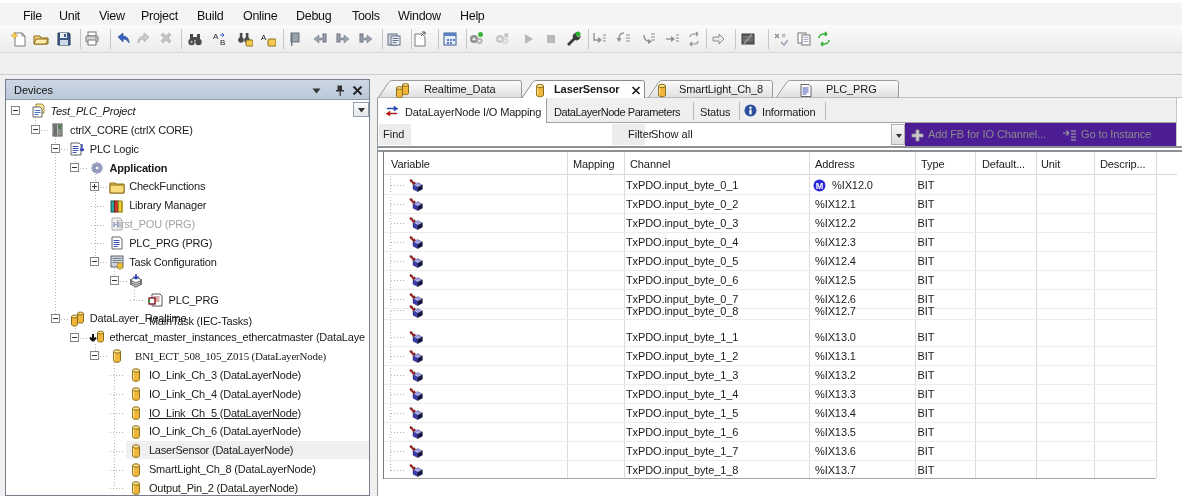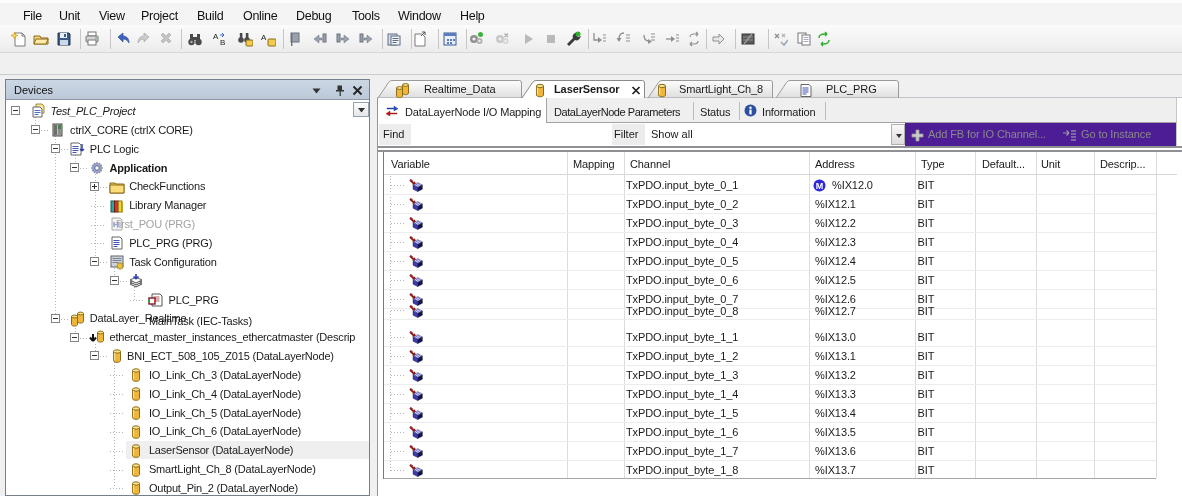--- a/index.html
+++ b/index.html
@@ -418,48 +418,48 @@
       </svg>
 <span class="ttx" style="left:84.8px;">DataLayer_Realtime</span>
 </div>
 <div class="trow" style="top:228.20px">
 <span class="exp" style="left:65.3px;top:4.4px">
         <i></i>
       </span>
 <svg class="tic" style="left:84.0px;top:1.4px" width="16" height="16">
         <use href="#s-arrcyl"></use>
       </svg>
-<span class="ttx" style="left:104.5px;">ethercat_master_instances_ethercatmaster (Descrip</span>
+<span class="ttx" style="left:104.5px;">ethercat_master_instances_ethercatmaster (DataLaye</span>
 </div>
 <div class="trow" style="top:247.05px">
 <span class="exp" style="left:85.0px;top:4.4px">
         <i></i>
       </span>
 <svg class="tic" style="left:103.7px;top:1.4px" width="16" height="16">
         <use href="#s-cyl"></use>
       </svg>
-<span class="ttx" style="left:122px;">BNI_ECT_508_105_Z015 (DataLayerNode)</span>
+<span class="ttx" style="left:130px;font-family:Liberation Serif, serif;">BNI_ECT_508_105_Z015 (DataLayerNode)</span>
 </div>
 <div class="trow" style="top:265.90px">
 <svg class="tic" style="left:123.4px;top:1.4px" width="16" height="16">
         <use href="#s-cyl"></use>
       </svg>
 <span class="ttx" style="left:143.9px;">IO_Link_Ch_3 (DataLayerNode)</span>
 </div>
 <div class="trow" style="top:284.75px">
 <svg class="tic" style="left:123.4px;top:1.4px" width="16" height="16">
         <use href="#s-cyl"></use>
       </svg>
 <span class="ttx" style="left:143.9px;">IO_Link_Ch_4 (DataLayerNode)</span>
 </div>
 <div class="trow" style="top:303.60px">
 <svg class="tic" style="left:123.4px;top:1.4px" width="16" height="16">
         <use href="#s-cyl"></use>
       </svg>
-<span class="ttx" style="left:143.9px;">IO_Link_Ch_5 (DataLayerNode)</span>
+<span class="ttx" style="left:143.9px;text-decoration:underline;">IO_Link_Ch_5 (DataLayerNode)</span>
 </div>
 <div class="trow" style="top:322.45px">
 <svg class="tic" style="left:123.4px;top:1.4px" width="16" height="16">
         <use href="#s-cyl"></use>
       </svg>
 <span class="ttx" style="left:143.9px;">IO_Link_Ch_6 (DataLayerNode)</span>
 </div>
 <div class="trow" style="top:341.30px">
 <div style="position:absolute;left:121px;top:0px;width:243px;height:18px;background:#efefef"></div>
 <svg class="tic" style="left:123.4px;top:1.4px" width="16" height="16">
@@ -549,21 +549,21 @@
         <circle cx="6.5" cy="3.8" r="1.2" fill="#fff"></circle>
         <rect x="5.4" y="5.6" width="2.2" height="4.8" fill="#fff"></rect>
       </svg>
 <span class="stx" style="left:384px">Information</span>
 </div>
 <div style="position:absolute;left:1px;top:25px;width:804px;height:15px;background:#fff">
 <div style="position:absolute;left:0;top:1px;width:32px;height:21px;background:#ececec">
         <span style="position:absolute;left:4px;top:4px">Find</span>
       </div>
 <div style="position:absolute;left:233px;top:1px;width:33px;height:21px;background:#ececec">
-        <span style="position:absolute;left:2px;top:4px">Filter</span>
+        <span style="position:absolute;left:16px;top:4px">Filter</span>
       </div>
 <span style="position:absolute;left:272px;top:5px">Show all</span>
 <div style="position:absolute;left:512px;top:1px;width:14px;height:21px;border:1px solid #b0b0b0;background:linear-gradient(#f8f8f8,#ddd)">
         <svg style="position:absolute;left:3px;top:8px" width="8" height="6" viewBox="0 0 8 6">
           <path d="M1 1h6L4 5z" fill="#333"></path>
         </svg>
       </div>
 <div style="position:absolute;left:526px;top:0;width:272px;height:23px;background:#4c1d95;border-right:1px solid #c6c6c6">
         <svg style="position:absolute;left:6px;top:6px" width="13" height="13" viewBox="0 0 13 13">
           <path d="M5 1h3v4h4v3H8v4H5V8H1V5h4z" fill="#c9c9c9" stroke="#9a9a9a" stroke-width=".8"></path>

